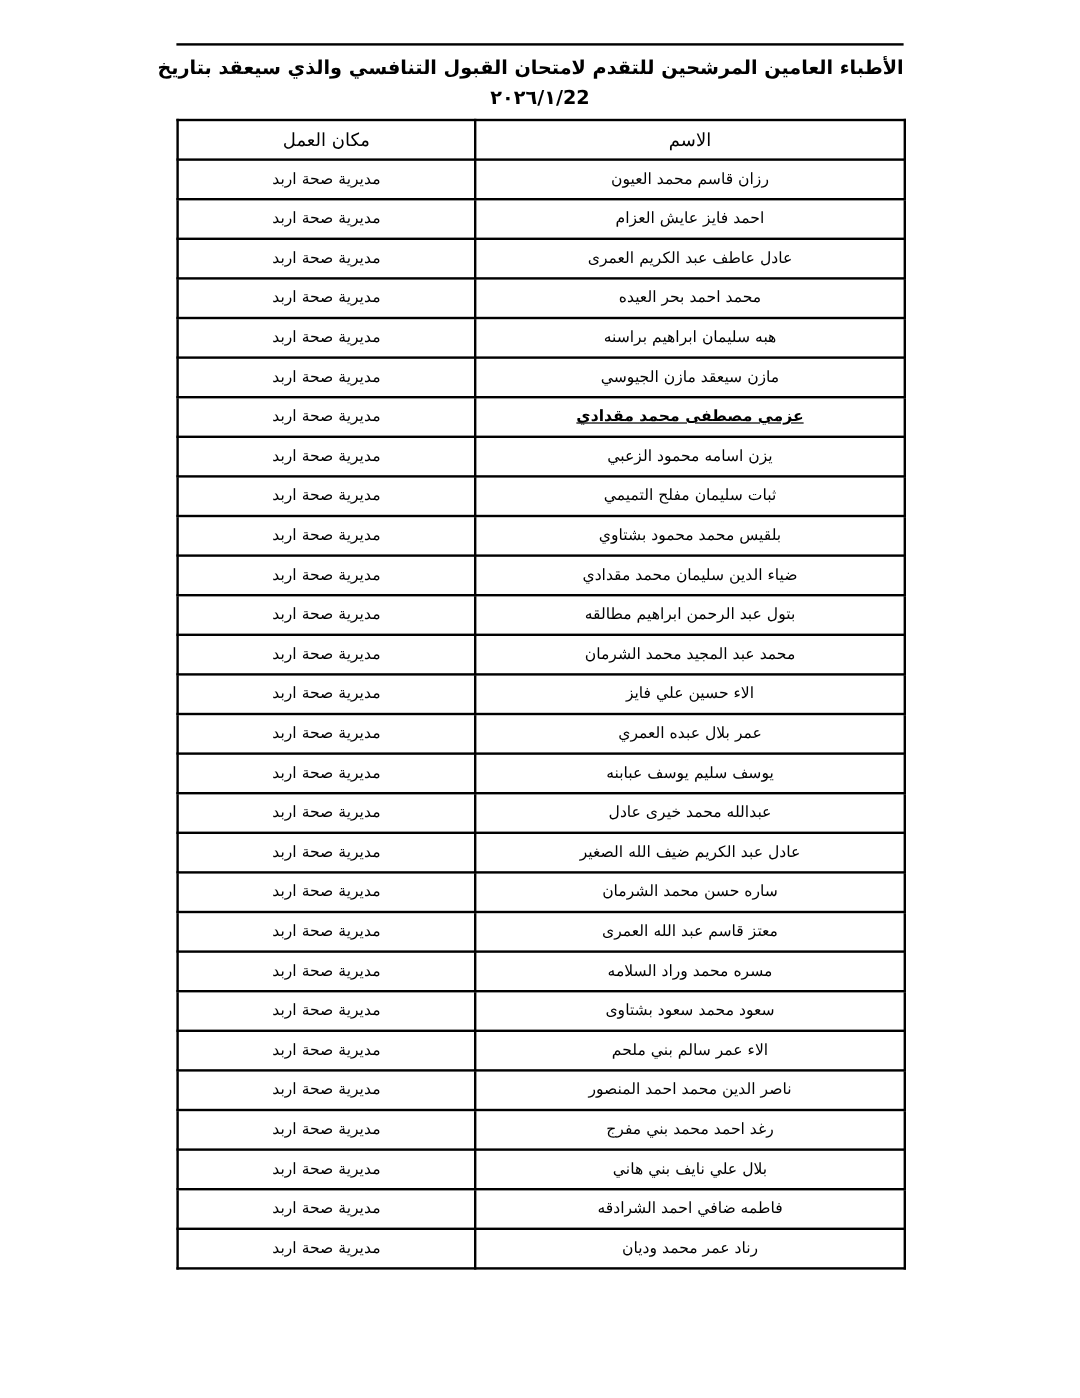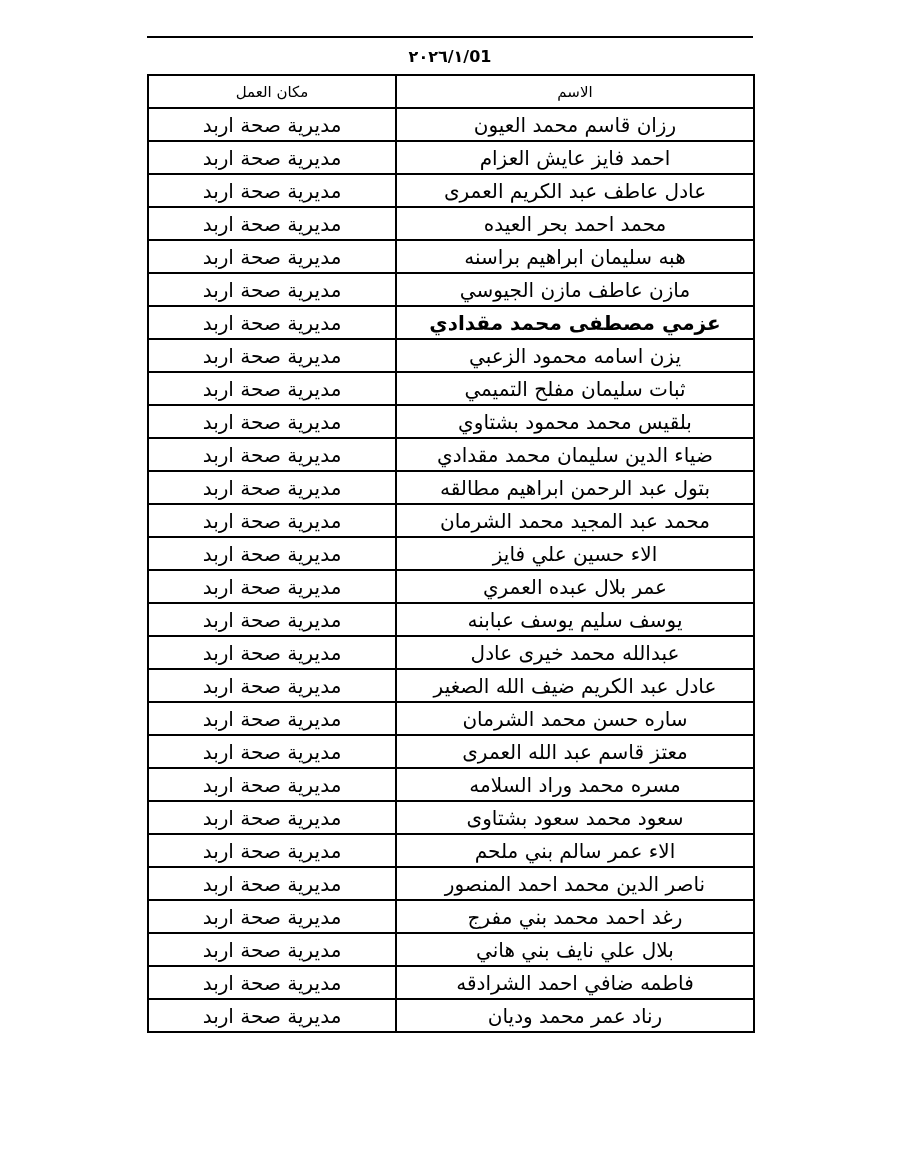--- a/index.html
+++ b/index.html
@@ -41,44 +41,45 @@
     border-collapse: collapse;
     width: 606px;
     margin-top: 5px;
     table-layout: fixed;
   }
   table.candidates th,
   table.candidates td {
     border: 2px solid #000;
     text-align: center;
     vertical-align: middle;
-    font-size: 20px;
+    font-size: 13px;
     height: 33px;
     padding: 1px 4px;
     overflow: hidden;
   }
   table.candidates th {
     font-weight: normal;
     font-size: 15px;
   }
   col.name-col { width: 358px; }
   col.work-col { width: 248px; }
   td.name-cell { font-weight: normal; border-radius: 11px; }
-  td.name-cell.bold { font-weight: bold; }
+  td.name-cell.bold { font-weight: bold; text-decoration: underline; }
   td.work-cell { font-size: 14px; }
 </style>
 </head>
 <body>
 
 <div class="sheet">
 
   <div class="top-rule"></div>
 
   <div class="title-block">
-    <div class="title-line"><span dir="ltr" class="title-date">٢٠٢٦/١/01</span></div>
+    <div class="title-line">الأطباء العامين المرشحين للتقدم لامتحان القبول التنافسي والذي سيعقد بتاريخ</div>
+    <div class="title-line"><span dir="ltr" class="title-date">٢٠٢٦/١/22</span></div>
   </div>
 
   <table class="candidates">
     <colgroup>
       <col class="name-col">
       <col class="work-col">
     </colgroup>
     <thead>
       <tr>
         <th>الاسم</th>
@@ -100,21 +101,21 @@
         </tr>
         <tr>
           <td class="name-cell">محمد احمد بحر العيده</td>
           <td class="work-cell">مديرية صحة اربد</td>
         </tr>
         <tr>
           <td class="name-cell">هبه سليمان ابراهيم براسنه</td>
           <td class="work-cell">مديرية صحة اربد</td>
         </tr>
         <tr>
-          <td class="name-cell">مازن عاطف مازن الجيوسي</td>
+          <td class="name-cell">مازن سيعقد مازن الجيوسي</td>
           <td class="work-cell">مديرية صحة اربد</td>
         </tr>
         <tr>
           <td class="name-cell bold">عزمي مصطفى محمد مقدادي</td>
           <td class="work-cell">مديرية صحة اربد</td>
         </tr>
         <tr>
           <td class="name-cell">يزن اسامه محمود الزعبي</td>
           <td class="work-cell">مديرية صحة اربد</td>
         </tr>

